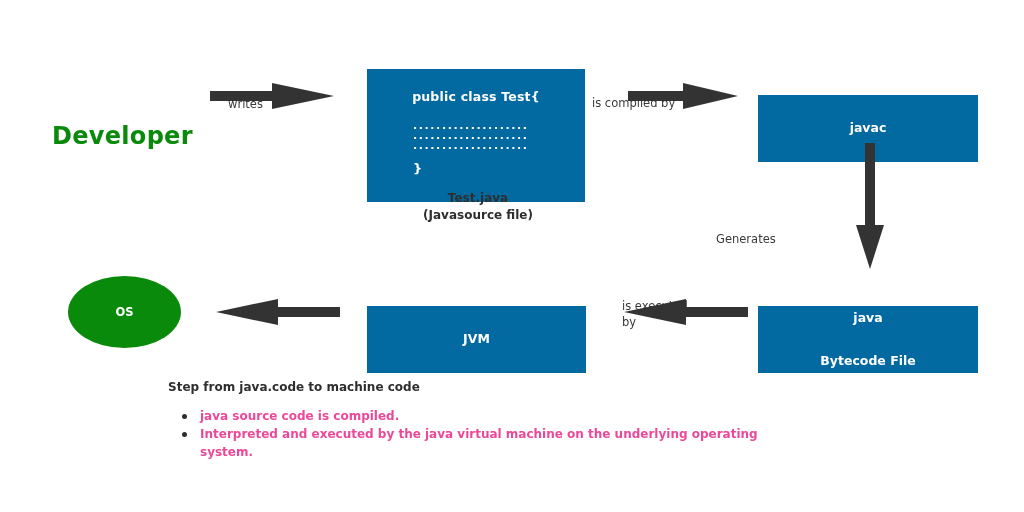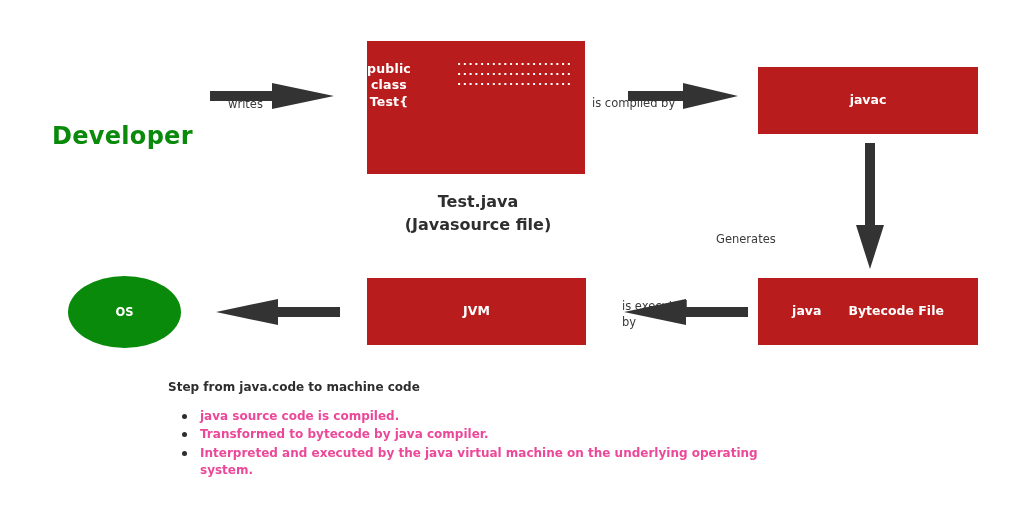--- a/index.html
+++ b/index.html
@@ -18,29 +18,30 @@
   .stage {
     position: absolute;
     left: 0; top: 0;
     width: 1024px;
     height: 512px;
   }
   .abs { position: absolute; }
 
   
   .gbox {
-    background: #b91c1c;
+    background: #0369a1;
     box-sizing: border-box;
     display: flex;
     align-items: center;
     justify-content: center;
-    flex-direction: row;
+    flex-direction: column;
     color: #ffffff;
     font-weight: bold;
     line-height: 1.3;
+    margin-top: 28px;
   }
   .gellipse {
     background: #0a8a0a;
     border-radius: 50%;
     display: flex;
     align-items: center;
     justify-content: center;
     color: #ffffff;
     font-weight: bold;
   }
@@ -108,21 +109,21 @@
   }
   #writes-label { left: 228px; top: 57px; width: 80px; }
   #is-compiled-by-label { left: 592px; top: 56px; width: 114px; }
   #generates-label { left: 716px; top: 192px; width: 104px; }
   #is-executed-by-label { left: 622px; top: 259px; width: 112px; }
   #on-label { left: 241px; top: 266px; width: 60px; }
 
   #test-java-caption {
     left: 398px; top: 190px; width: 160px;
     font-weight: bold;
-    font-size: 16px;
+    font-size: 12px;
     color: #2e2e2e;
     text-align: center;
     line-height: 1.45;
   }
 
   
   .arrow-svg { position: absolute; overflow: visible; }
 
   
   #notes-block { left: 168px; top: 380px; width: 700px; }
@@ -220,18 +221,17 @@
   </svg>
 
   <div class="abs gellipse" id="os-ellipse">
     <span>OS</span>
   </div>
 
   <div class="abs" id="notes-block">
     <div id="notes-title">Step from java.code to machine code</div>
     <ul id="notes-list">
       <li>java source code is compiled.</li>
-      <li>Transformed to bytecode by java compiler.</li>
       <li>Interpreted and executed by the java virtual machine on the underlying operating system.</li>
     </ul>
   </div>
 
 </div>
 
 </body></html>

